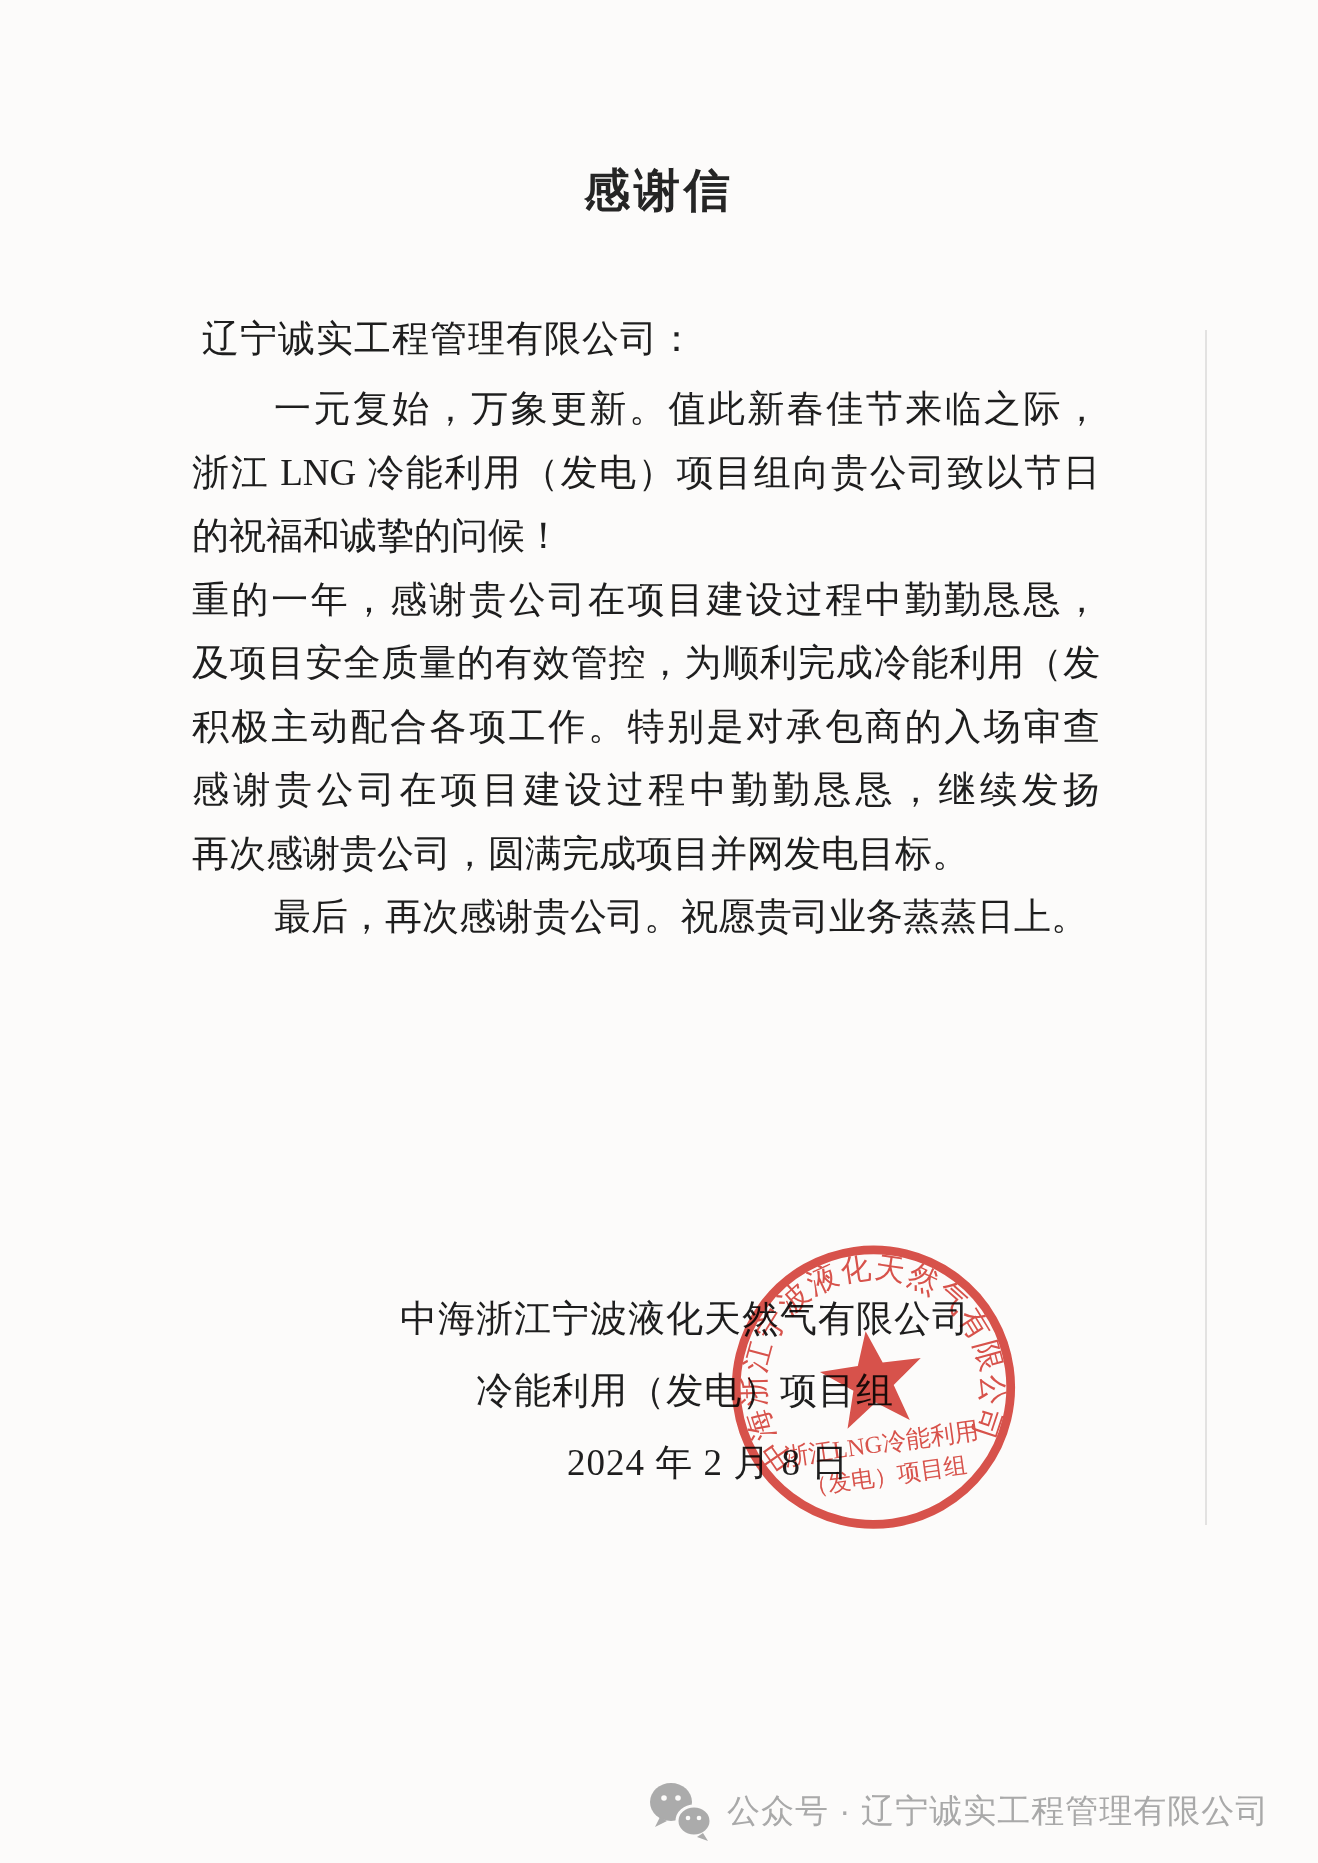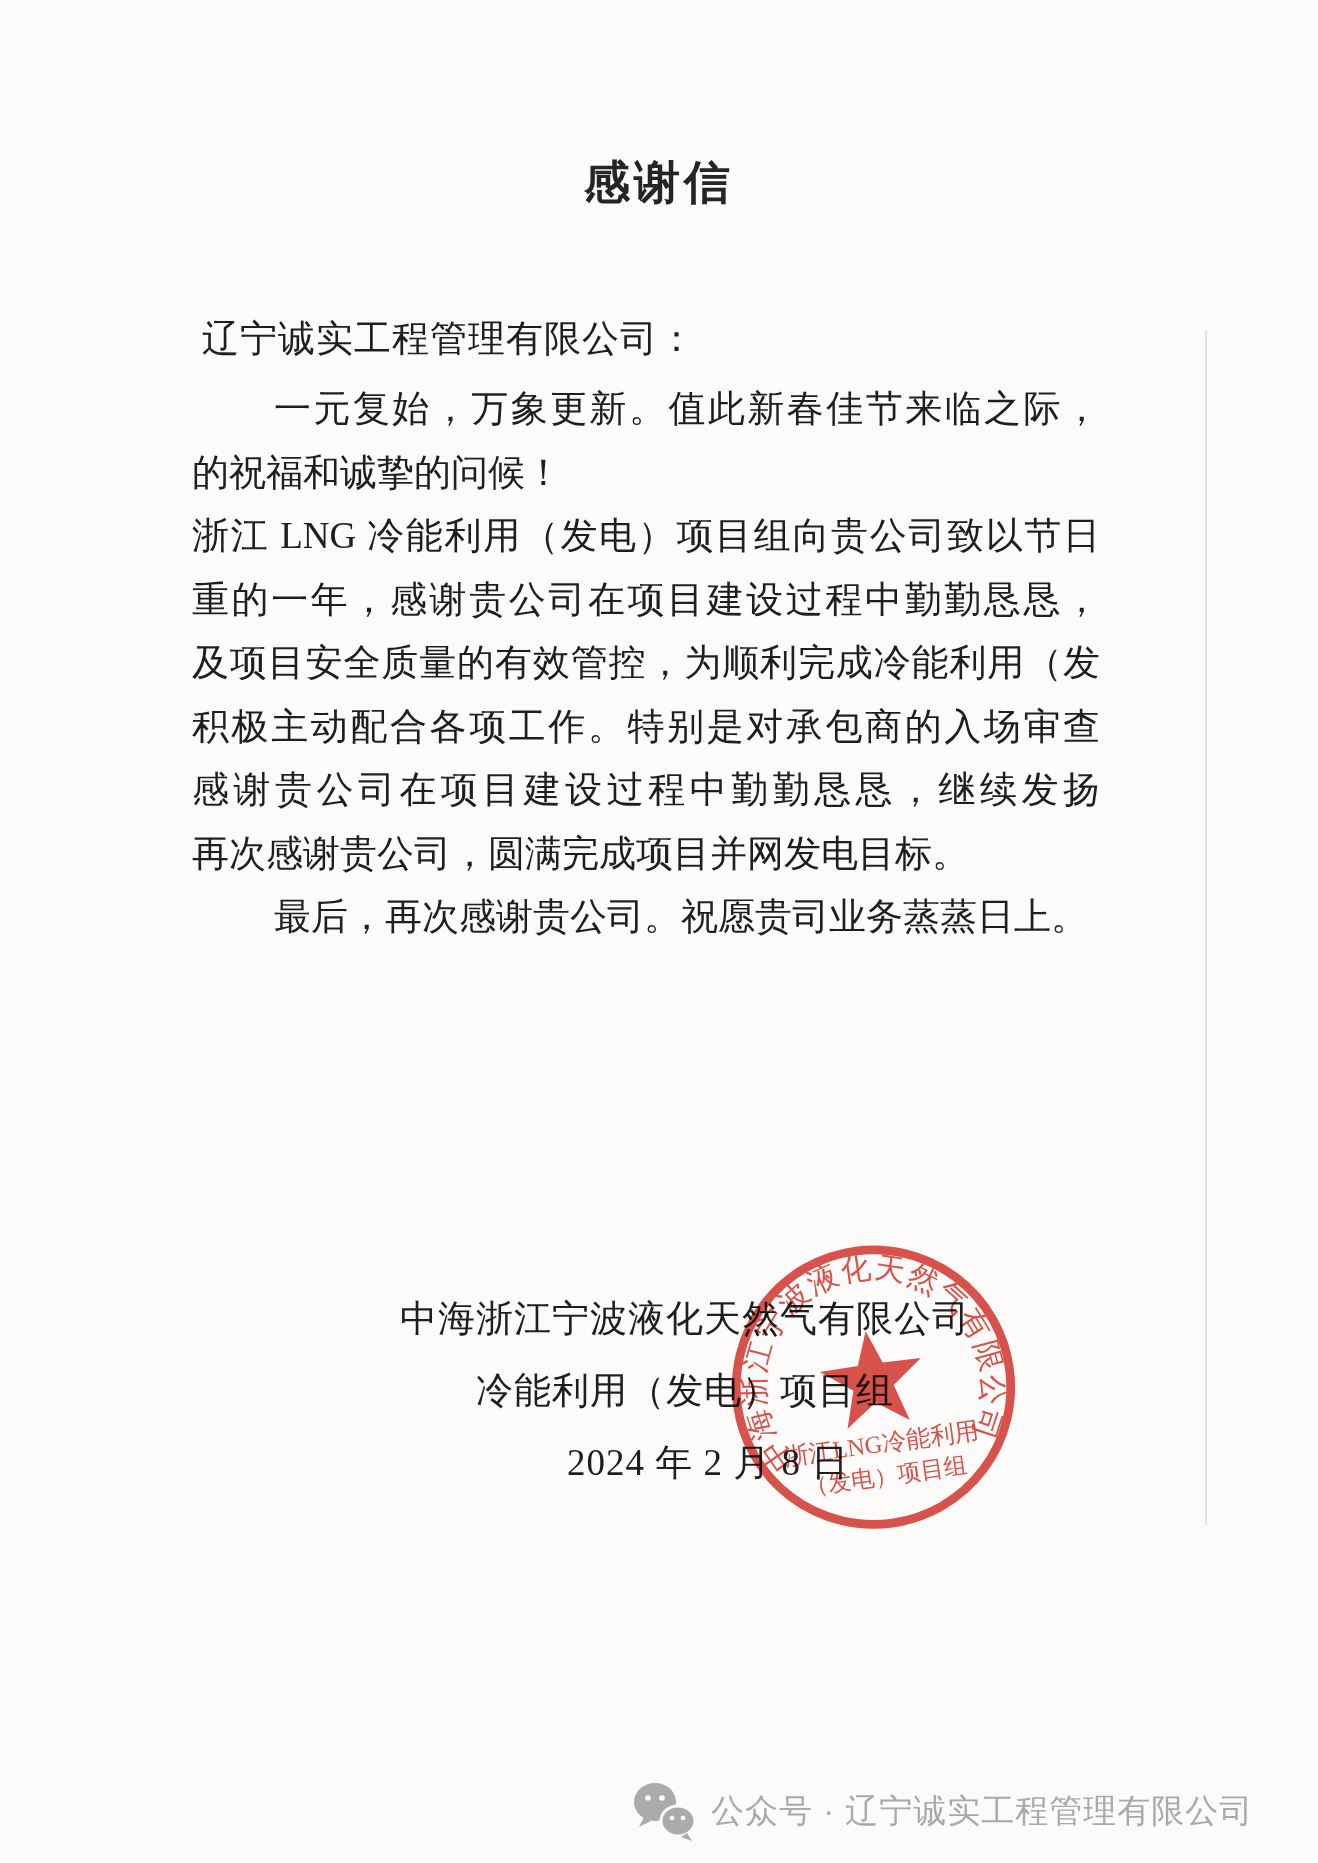--- a/index.html
+++ b/index.html
@@ -6,21 +6,21 @@
   .page{
     position:relative;
     width:1318px;height:1863px;
     margin:0 auto;
     background:#fcfbfa;
     font-family:"Liberation Serif","DejaVu Serif",serif;
     color:#1e1e1e;
     overflow:hidden;
   }
   .title{
-    position:absolute;top:152px;left:0;right:0;margin:0;
+    position:absolute;top:152px;left:0;right:0;margin:8px;
     text-align:center;
     font-family:"Liberation Sans","DejaVu Sans",sans-serif;
     font-weight:700;font-size:46px;letter-spacing:4px;color:#252525;
   }
   .salutation{
     position:absolute;left:202px;top:314px;
     font-size:37px;letter-spacing:1px;white-space:nowrap;
   }
   .body-block{
     position:absolute;left:192px;top:377px;width:908px;
@@ -43,40 +43,40 @@
     position:absolute;left:728px;top:1245px;width:292px;height:292px;
     transform:rotate(-8deg);
     mix-blend-mode:multiply;opacity:.93;
   }
   .stamp svg{width:100%;height:100%;}
   .scan-line{
     position:absolute;left:1205px;top:330px;width:2px;height:1195px;
     background:rgba(150,150,150,.25);
   }
   .footer{
-    position:absolute;left:632px;top:1779px;height:64px;
+    position:absolute;left:648px;top:1779px;height:64px;
     display:flex;align-items:center;gap:13px;
     font-family:"Liberation Sans","DejaVu Sans",sans-serif;
     font-size:33px;color:#a9a9a9;letter-spacing:1px;white-space:nowrap;
   }
   .wechat-icon{flex:0 0 auto;display:block;}
 </style>
 </head>
 <body>
 
 <div class="page">
 
   <h1 class="title">感谢信</h1>
 
   <div class="salutation">辽宁诚实工程管理有限公司：</div>
 
   <div class="body-block">
       <div class="line indent fill">一元复始，万象更新。值此新春佳节来临之际，</div>
+      <div class="line fill">浙江 LNG 冷能利用（发电）项目组向贵公司致以节日</div>
       <div class="line">的祝福和诚挚的问候！</div>
-      <div class="line fill">浙江 LNG 冷能利用（发电）项目组向贵公司致以节日</div>
       <div class="line fill">重的一年，感谢贵公司在项目建设过程中勤勤恳恳，</div>
       <div class="line fill">及项目安全质量的有效管控，为顺利完成冷能利用（发</div>
       <div class="line fill">积极主动配合各项工作。特别是对承包商的入场审查</div>
       <div class="line fill">感谢贵公司在项目建设过程中勤勤恳恳，继续发扬</div>
       <div class="line">再次感谢贵公司，圆满完成项目并网发电目标。</div>
       <div class="line indent">最后，再次感谢贵公司。祝愿贵司业务蒸蒸日上。</div>
     </div>
 
   <div class="signature">
     <div class="sig-line">中海浙江宁波液化天然气有限公司</div>

